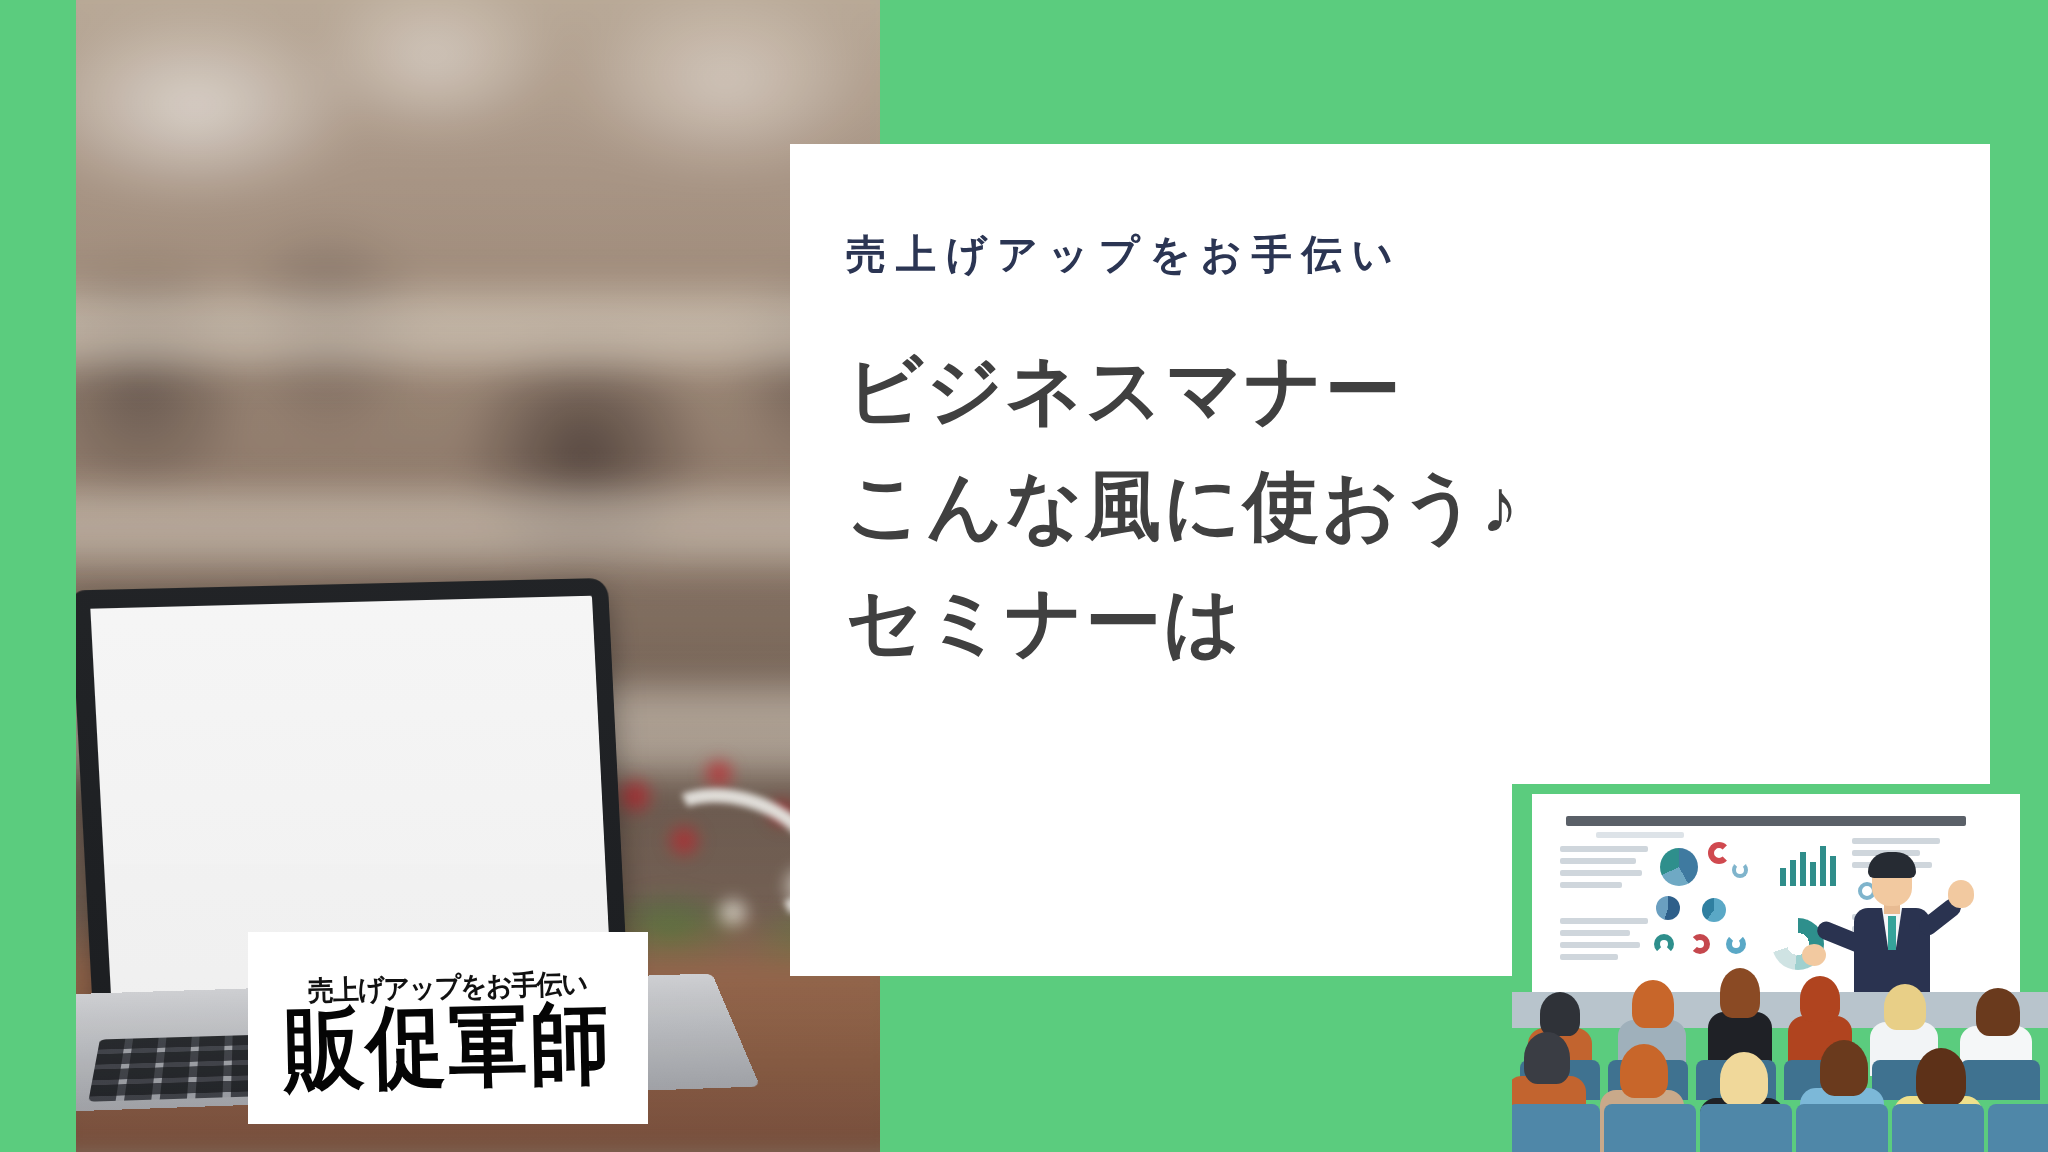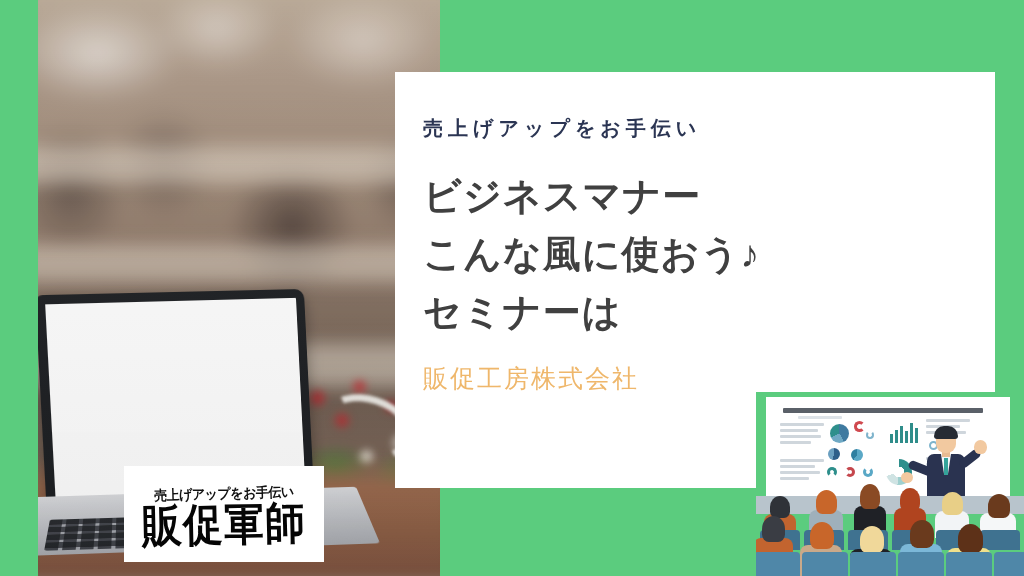--- a/index.html
+++ b/index.html
@@ -295,21 +295,20 @@
   </div>
 
   <div id="card">
     <div class="card-inner">
       <div id="eyebrow">売上げアップをお手伝い</div>
       <h1 id="headline">
         <span class="hl-line">ビジネスマナー</span>
         <span class="hl-line">こんな風に使おう♪</span>
         <span class="hl-line">セミナーは</span>
       </h1>
-      <div id="company">販促工房株式会社</div>
     </div>
   </div>
 
   <div id="illustration">
     <div class="ill-bg"></div>
 
     <div class="whiteboard">
       <div class="wb-rail"></div>
 
       <div class="wb-col" style="left:14px; top:26px; width:44px;">

